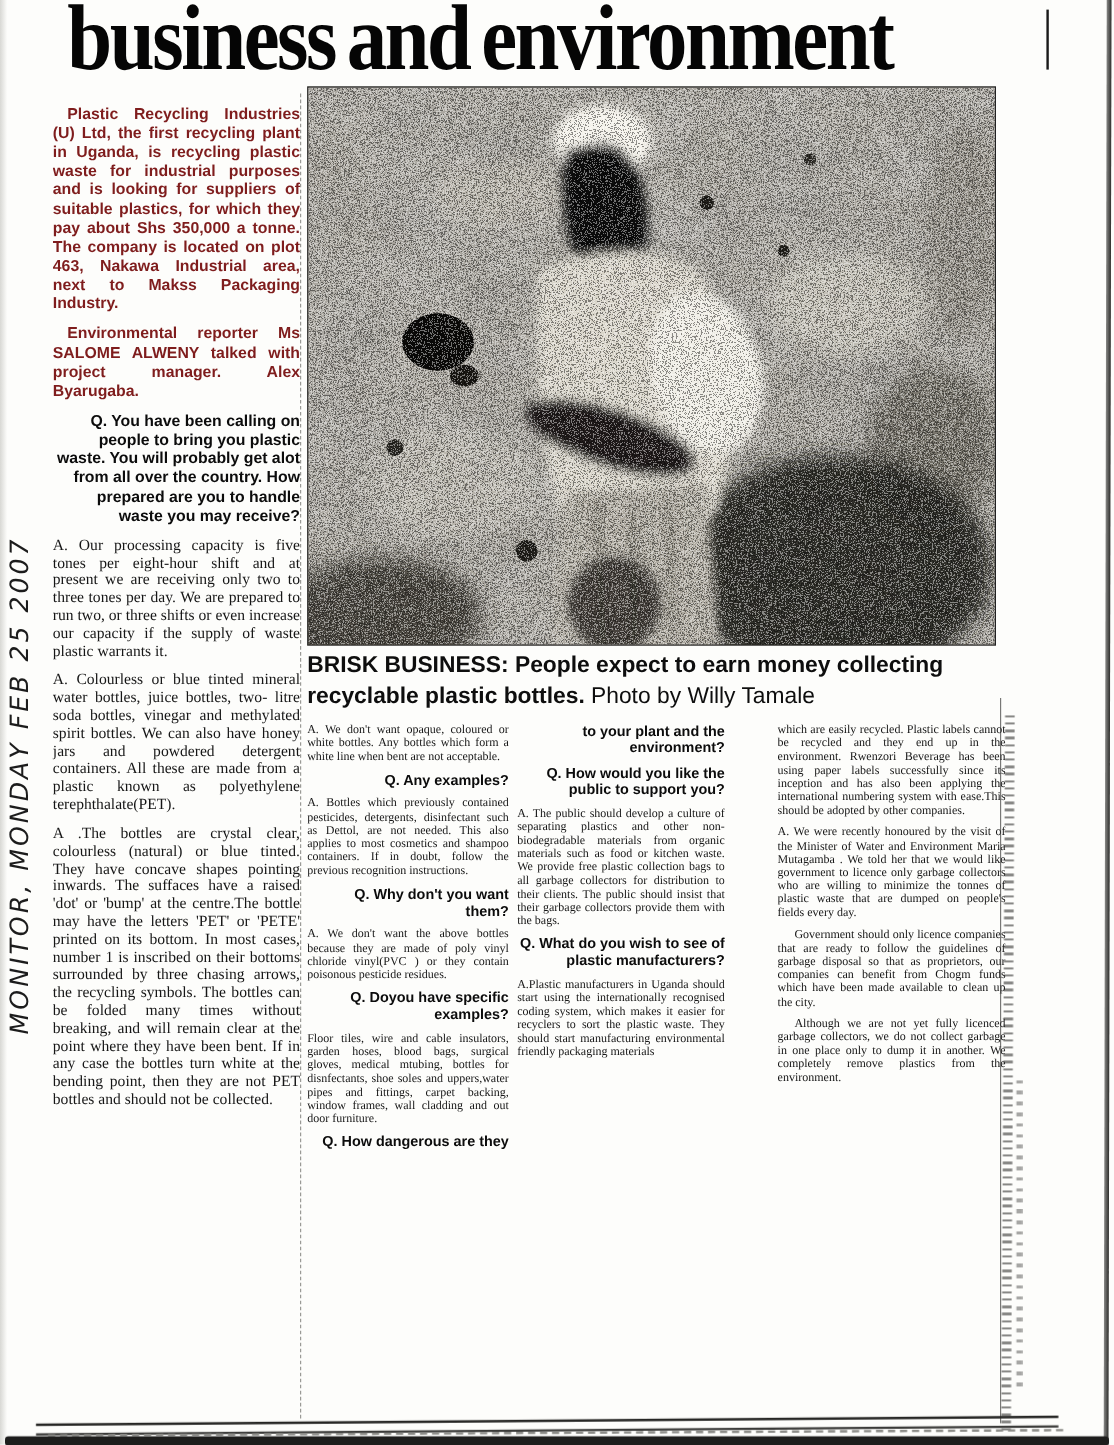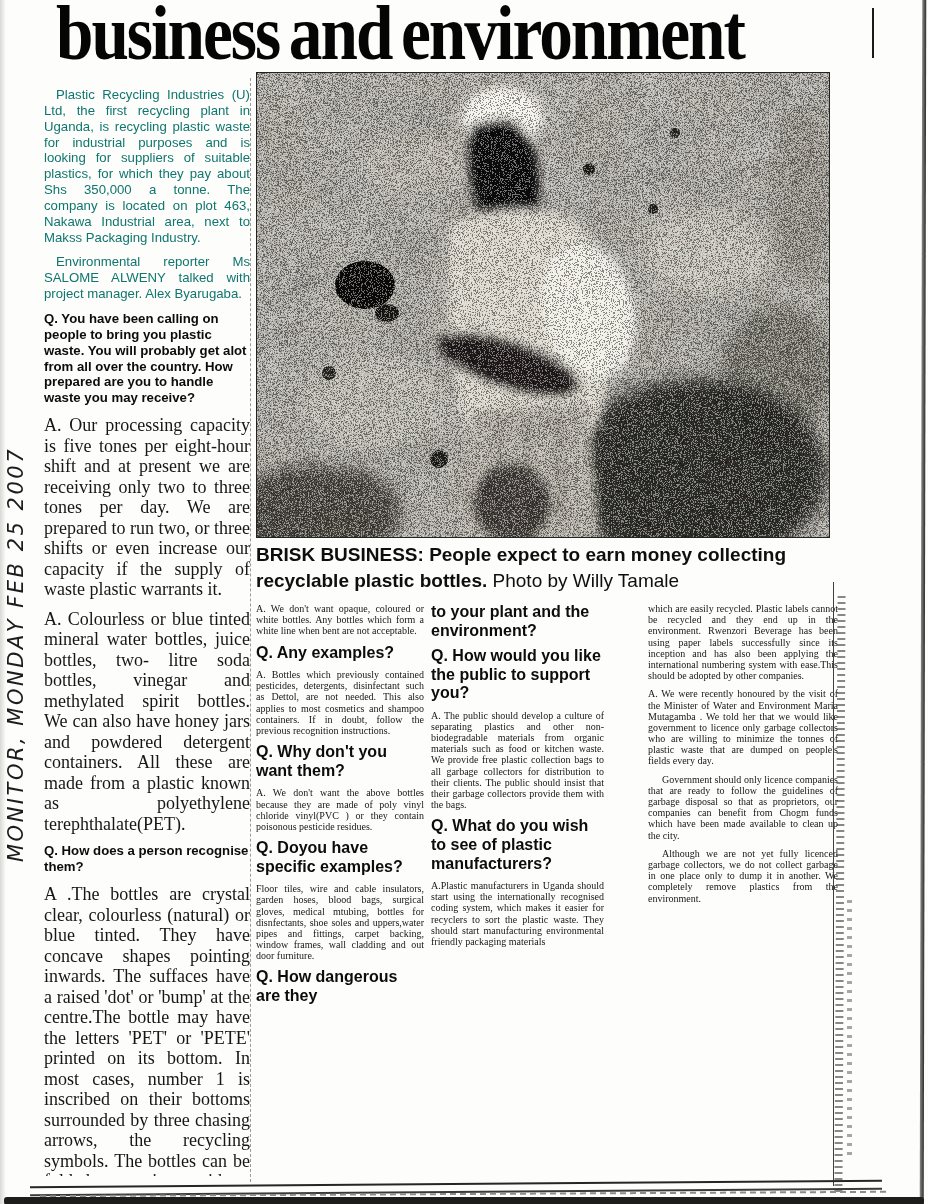--- a/index.html
+++ b/index.html
@@ -39,36 +39,36 @@
     font-family:"Liberation Sans", sans-serif;font-size:19px;line-height:1.35;
     color:#0e0e0e;
   }
   .cap-bold{font-weight:700;}
   .cap-credit{font-weight:400;}
   
   .col{position:absolute;text-align:justify;}
   .col p{margin:6px 0 7px 0;}
   .col .q{
     font-family:"Liberation Sans", sans-serif;font-weight:700;color:#0c0c0c;
-    text-align:left;
+    text-align:right;
   }
   .col .intro{
-    font-family:"Liberation Sans", sans-serif;font-weight:400;color:#0f766e;
+    font-family:"Liberation Sans", sans-serif;font-weight:700;color:#7f1d1d;
     text-indent:12px;
   }
   .col .a, .col .ai{font-family:"Liberation Serif", serif;color:#161616;}
   .col .ai{text-indent:14px;}
   #col1{left:44px;top:80px;width:206px;height:1096px;overflow:hidden;}
   #col1 .intro,#col1 .q{font-size:13.2px;line-height:1.2;}
-  #col1 .a{font-size:18px;line-height:1.14;}
+  #col1 .a{font-size:13px;line-height:1.14;}
   #col1 p{margin:7px 0 9px 0;}
   #col2{left:256px;top:597px;width:168px;height:588px;overflow:hidden;}
   #col3{left:431px;top:597px;width:173px;height:588px;overflow:hidden;}
   #col4{left:610px;top:597px;width:190px;height:588px;overflow:hidden;margin-left:38px;}
-  #col2 .q,#col3 .q,#col4 .q{font-size:16px;line-height:1.16;}
+  #col2 .q,#col3 .q,#col4 .q{font-size:12px;line-height:1.16;}
   #col2 .a,#col3 .a,#col4 .a,#col4 .ai{font-size:10px;line-height:1.12;}
   
   .vrule-col1{
     position:absolute;left:250px;top:78px;width:1px;height:1104px;
     border-left:1px dashed #9a9a96;
   }
   .vrule-col4{
     position:absolute;left:833px;top:582px;width:1px;height:604px;background:#3f3f3c;
   }
   .torn-strip{
@@ -179,21 +179,20 @@
   <span class="cap-bold">BRISK BUSINESS: People expect to earn  money collecting  recyclable plastic bottles.</span>
   <span class="cap-credit">Photo by Willy Tamale</span>
 </div>
 
 <div class="col" id="col1">
     <p class="intro">Plastic Recycling Industries (U) Ltd,  the first recycling plant in Uganda, is recycling plastic waste for industrial purposes and is looking for suppliers of suitable plastics, for which they pay about Shs 350,000 a tonne. The company is located on plot 463, Nakawa Industrial area, next to Makss Packaging Industry.</p>
     <p class="intro">Environmental reporter Ms SALOME ALWENY talked with project manager. Alex Byarugaba.</p>
     <p class="q">Q. You have been calling on people to bring you plastic waste. You will probably get alot from all over the country. How prepared are you to handle waste you may receive?</p>
     <p class="a">A. Our processing capacity is five tones per eight-hour shift and at present we are receiving only two to three tones per day. We are prepared to run two, or three shifts or even increase our capacity if the supply of waste plastic warrants it.</p>
     <p class="a">A. Colourless or blue tinted mineral water bottles, juice bottles, two- litre soda bottles, vinegar and methylated spirit bottles. We can also have honey jars and powdered detergent containers. All these are made from a plastic known as polyethylene terephthalate(PET).</p>
-    <p class="q">Q. How does a person recognise them?</p>
     <p class="a">A .The bottles are crystal clear, colourless (natural) or blue tinted. They have concave shapes pointing inwards. The suffaces have a raised 'dot' or 'bump' at the centre.The bottle may have the letters 'PET' or 'PETE' printed on its bottom. In most cases, number 1 is inscribed on their bottoms surrounded by three chasing arrows, the recycling symbols. The bottles can be folded many times without breaking, and will remain clear at the point where they have been bent. If in any case the bottles turn white at the bending point, then they are not PET bottles and should not be collected.</p>
   </div>
 <div class="col" id="col2">
     <p class="a">A. We don't want opaque, coloured or white bottles. Any bottles which form a white line when bent are not acceptable.</p>
     <p class="q">Q. Any examples?</p>
     <p class="a">A. Bottles which previously contained pesticides, detergents, disinfectant such as Dettol, are not needed. This also applies to most cosmetics and shampoo containers. If in doubt, follow the previous recognition instructions.</p>
     <p class="q">Q. Why don't you want them?</p>
     <p class="a">A. We don't want the above bottles because they are made of poly vinyl chloride vinyl(PVC ) or they contain poisonous pesticide residues.</p>
     <p class="q">Q. Doyou have specific examples?</p>
     <p class="a">Floor tiles, wire and cable insulators, garden hoses, blood bags, surgical gloves, medical mtubing, bottles for disnfectants, shoe soles and uppers,water pipes and fittings, carpet backing, window frames, wall cladding and out door furniture.</p>

